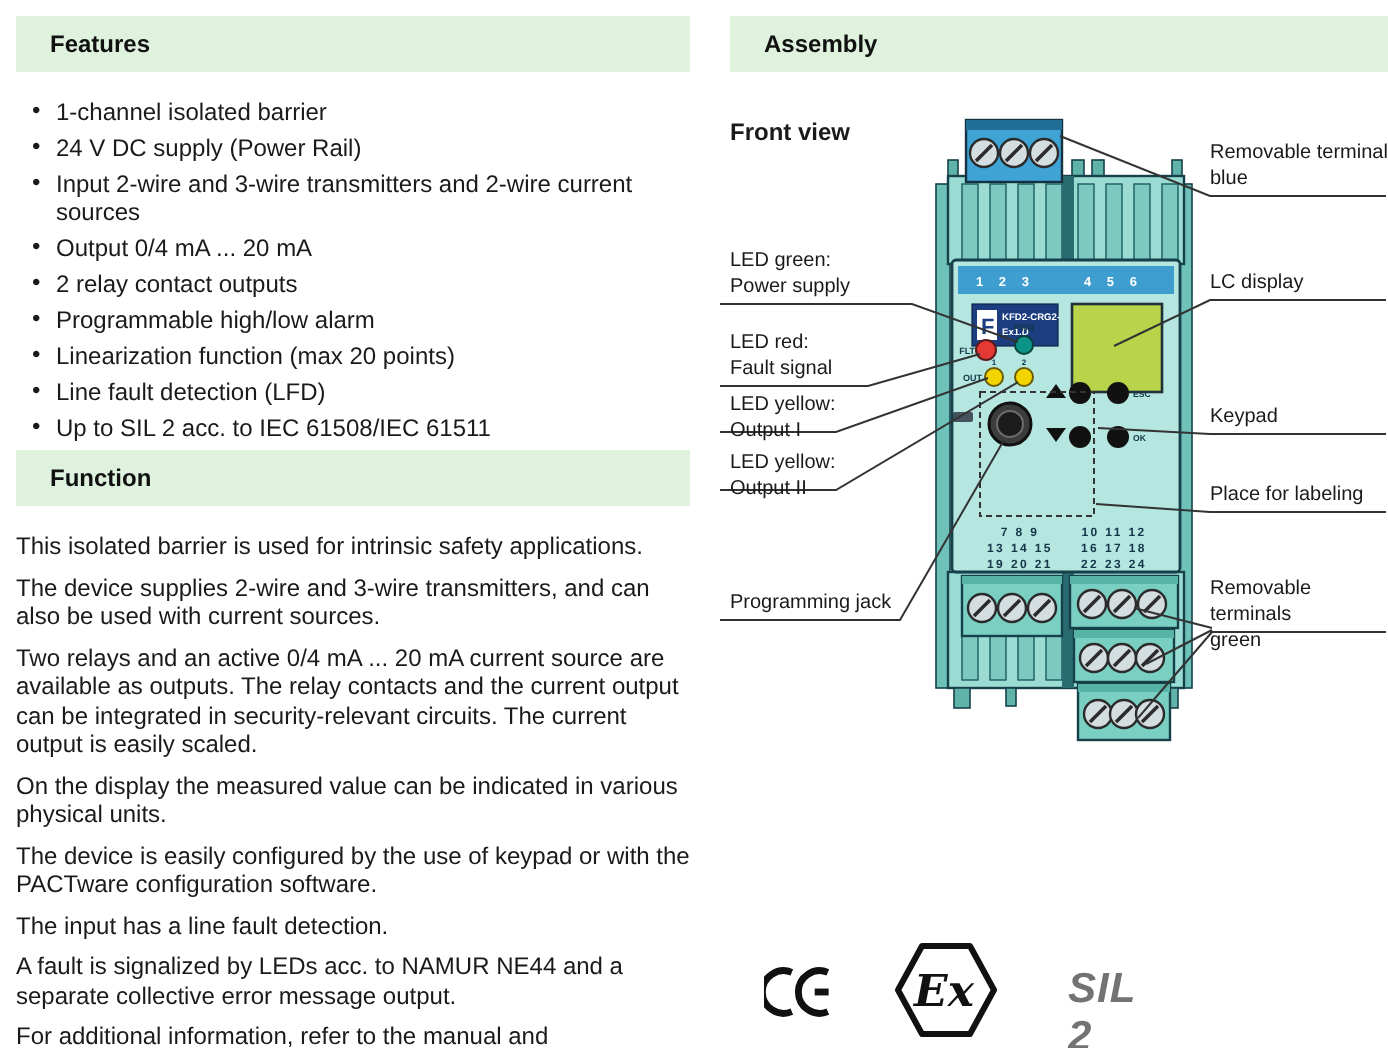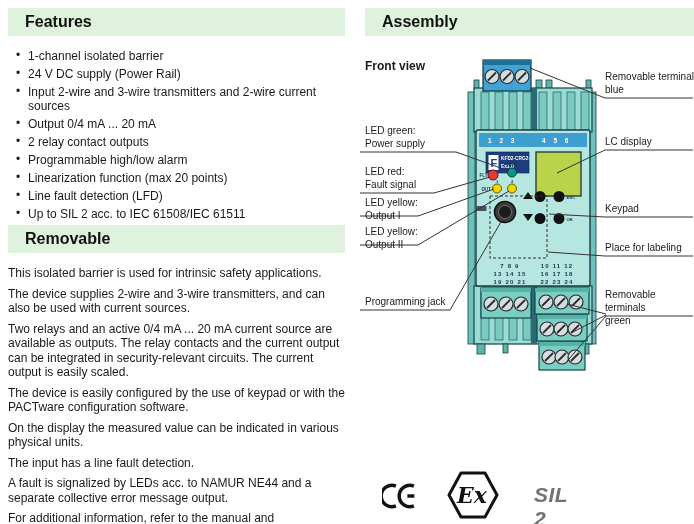--- a/index.html
+++ b/index.html
@@ -4,21 +4,21 @@
 <style>
   html,body{margin:0;padding:0;}
   body{
     width:694px;height:524px;background:#ffffff;
     font-family:"Liberation Sans", sans-serif;color:#1a1a1a;
     position:relative;overflow:hidden;
   }
   .col-left{position:absolute;left:8px;top:8px;width:337px;}
   .col-right{position:absolute;left:365px;top:8px;width:390px;}
   .bar{
-    background:#def2de;font-weight:bold;font-size:16px;line-height:16px;
+    background:#def2de;font-weight:bold;font-size:12px;line-height:16px;
     padding:6px 0 6px 17px;color:#111;
   }
   ul.features{margin:13px 0 0 0;padding:0 0 0 7px;list-style:none;font-size:12px;}
   ul.features li{position:relative;padding-left:13px;margin:0 0 4px 0;line-height:14px;}
   ul.features li::before{content:"\2022";position:absolute;left:1px;top:-1px;}
   .paras{margin-top:13px;font-size:12px;line-height:14.5px;}
   .paras p{margin:0 0 6px 0;}
   .figure{position:absolute;left:360px;top:48px;width:334px;height:412px;}
   .figure svg.diagram{position:absolute;left:0;top:0;}
   .fig-label{position:absolute;font-size:10px;line-height:13px;color:#1a1a1a;}
@@ -46,29 +46,29 @@
         <li>24 V DC supply (Power Rail)</li>
         <li>Input 2-wire and 3-wire transmitters and 2-wire current sources</li>
         <li>Output 0/4 mA ... 20 mA</li>
         <li>2 relay contact outputs</li>
         <li>Programmable high/low alarm</li>
         <li>Linearization function (max 20 points)</li>
         <li>Line fault detection (LFD)</li>
         <li>Up to SIL 2 acc. to IEC 61508/IEC 61511</li>
       </ul>
     <div class="bar">
-      <span>Removable</span>
+      <span>Function</span>
     </div>
     <div class="paras">
 
     <p>This isolated barrier is used for intrinsic safety applications.</p>
         <p>The device supplies 2-wire and 3-wire transmitters, and can also be used with current sources.</p>
         <p>Two relays and an active 0/4 mA ... 20 mA current source are available as outputs. The relay contacts and the current output can be integrated in security-relevant circuits. The current output is easily scaled.</p>
+        <p>On the display the measured value can be indicated in various physical units.</p>
         <p>The device is easily configured by the use of keypad or with the PACTware configuration software.</p>
-        <p>On the display the measured value can be indicated in various physical units.</p>
         <p>The input has a line fault detection.</p>
         <p>A fault is signalized by LEDs acc. to NAMUR NE44 and a separate collective error message output.</p>
         <p>For additional information, refer to the manual and www.pepperl-fuchs.com.</p>
       </div>
   </div>
 
   <div class="col-right">
     <div class="bar">
       <span>Assembly</span>
     </div>

